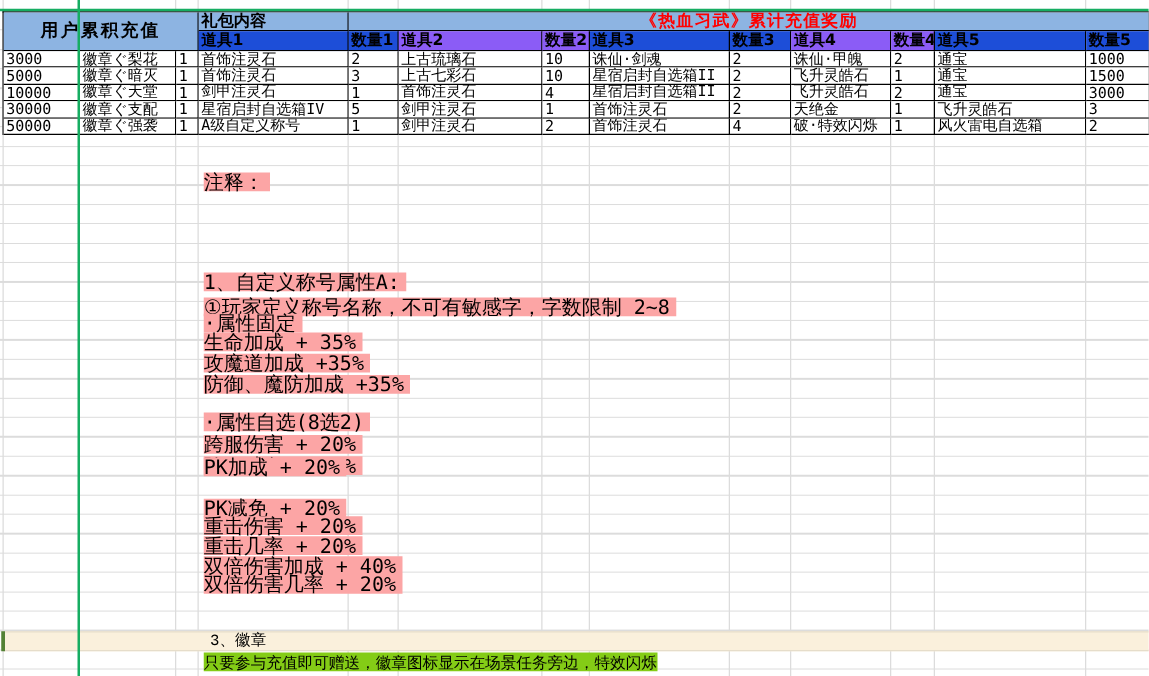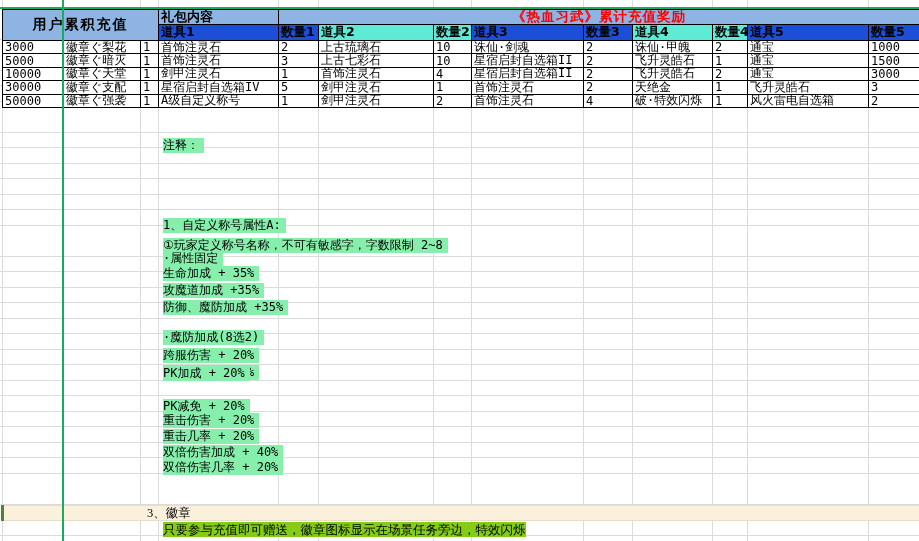--- a/index.html
+++ b/index.html
@@ -29,39 +29,39 @@
     background:#fff;
   }
   .tbl>div{
     box-sizing:border-box;
     border-right:1px solid #000;border-bottom:1px solid #000;
     white-space:nowrap;overflow:hidden;
     padding:0 2px;display:flex;align-items:center;
   }
   .blue{background:#8db4e2;}
   .orange{background:#1d4ed8;}
-  .green{background:#5eead4;text-align:right;}
+  .green{background:#8b5cf6;text-align:right;}
   .corner{grid-column:1/4;grid-row:1/3;justify-content:center;font-weight:bold;font-size:14px;letter-spacing:2px;}
   .pkg{grid-column:4;grid-row:1;font-weight:bold;font-size:13px;}
   .title{grid-column:5/14;grid-row:1;justify-content:center;font-weight:bold;font-size:13.5px;color:#ff0000;letter-spacing:1px;}
   .colhead{font-weight:bold;font-size:12.5px;}
   .cell{font-size:12px;background:#fff;font-family:"DejaVu Sans Mono","DejaVu Sans",sans-serif;}
   
   .note-line{
     position:absolute;left:163px;z-index:3;
-    font-size:12px;line-height:15px;height:15px;
-    background:#86efac;padding-right:5px;white-space:nowrap;
+    font-size:16px;line-height:15px;height:15px;
+    background:#fca5a5;padding-right:5px;white-space:nowrap;
     font-family:"DejaVu Sans Mono","DejaVu Sans",sans-serif;
   }
   
   .band{position:absolute;left:3px;top:505px;width:916px;height:16px;background:#faf0dc;z-index:2;
         border-top:1px solid #e6ddca;border-bottom:1px solid #e6ddca;box-sizing:border-box;}
   .band-marker{position:absolute;left:1px;top:505px;width:3px;height:16px;background:#538135;z-index:3;}
-  .badge-head{position:absolute;left:147px;top:506px;z-index:4;font-size:12.5px;line-height:15px;white-space:nowrap;
-        font-family:Liberation Serif, serif;}
+  .badge-head{position:absolute;left:168px;top:506px;z-index:4;font-size:12.5px;line-height:15px;white-space:nowrap;
+        font-family:Liberation Mono, monospace;}
   .badge-body{position:absolute;left:163px;top:522px;z-index:3;font-size:12.5px;line-height:15px;white-space:nowrap;background:#84cc16;
         font-family:"DejaVu Sans Mono","DejaVu Sans",sans-serif;}
 </style>
 </head>
 <body>
 
 <div class="hgrid"></div>
 <div class="vgl" style="left:2px"></div>
 <div class="vgl" style="left:140px"></div>
 <div class="vgl" style="left:158px"></div>
@@ -162,21 +162,21 @@
   <div class="cell">2</div>
 </div>
 
 <div class="note-line" style="top:138px">注释：</div>
 <div class="note-line" style="top:218px">1、自定义称号属性A:</div>
 <div class="note-line" style="top:238px">①玩家定义称号名称，不可有敏感字，字数限制 2~8</div>
 <div class="note-line" style="top:251px">·属性固定</div>
 <div class="note-line" style="top:266px">生命加成 + 35%</div>
 <div class="note-line" style="top:283px">攻魔道加成 +35%</div>
 <div class="note-line" style="top:300px">防御、魔防加成 +35%</div>
-<div class="note-line" style="top:330px">·魔防加成(8选2)</div>
+<div class="note-line" style="top:330px">·属性自选(8选2)</div>
 <div class="note-line" style="top:348px">跨服伤害 + 20%</div>
 <div class="note-line" style="top:365px">跨服减免 + 20%</div>
 <div class="note-line" style="top:366px">PK加成 + 20%</div>
 <div class="note-line" style="top:399px">PK减免 + 20%</div>
 <div class="note-line" style="top:413px">重击伤害 + 20%</div>
 <div class="note-line" style="top:429px">重击几率 + 20%</div>
 <div class="note-line" style="top:445px">双倍伤害加成 + 40%</div>
 <div class="note-line" style="top:460px">双倍伤害几率 + 20%</div>
 
 <div class="band"></div>

